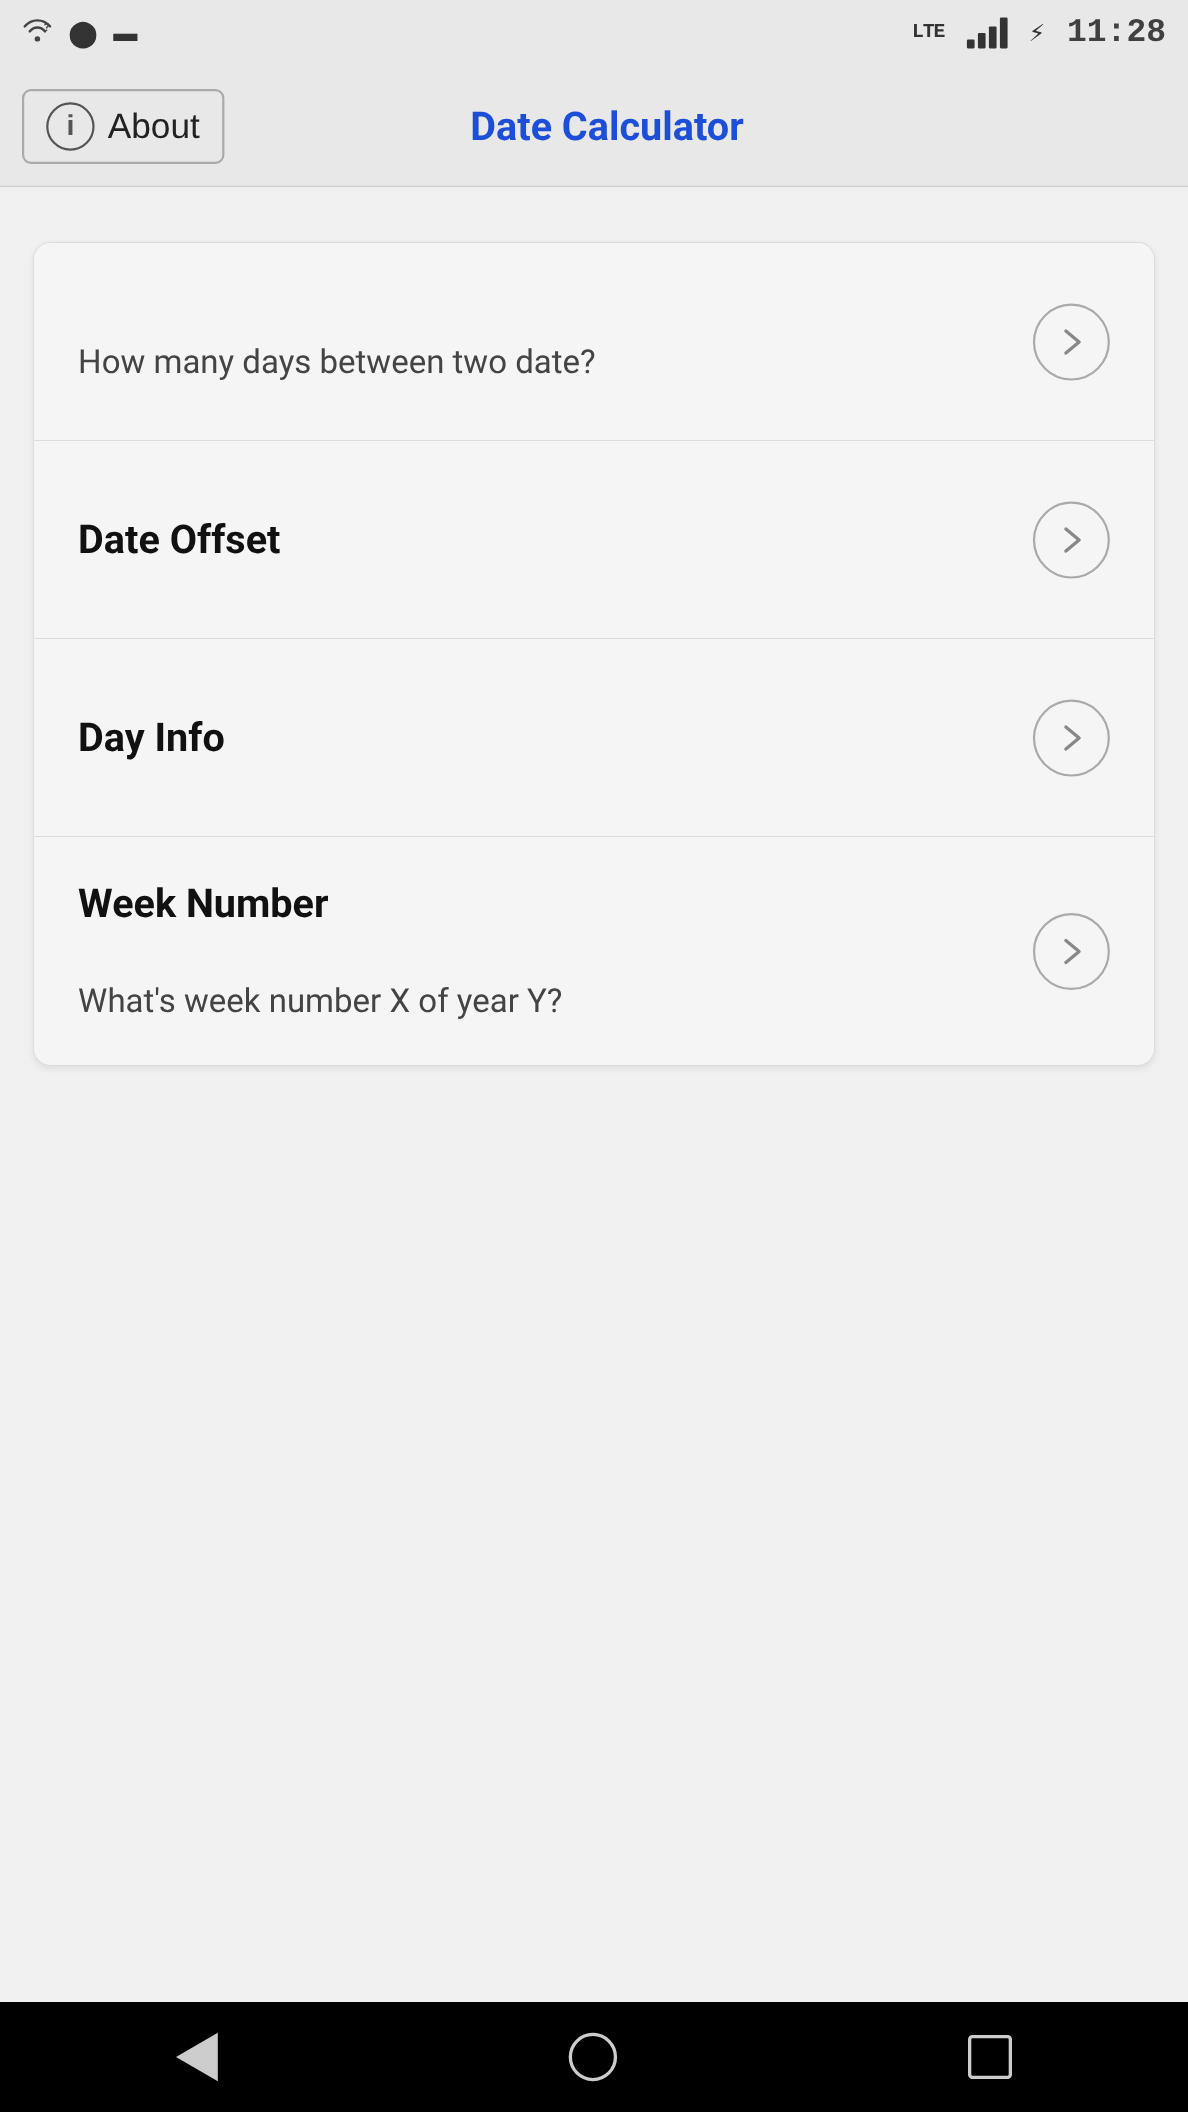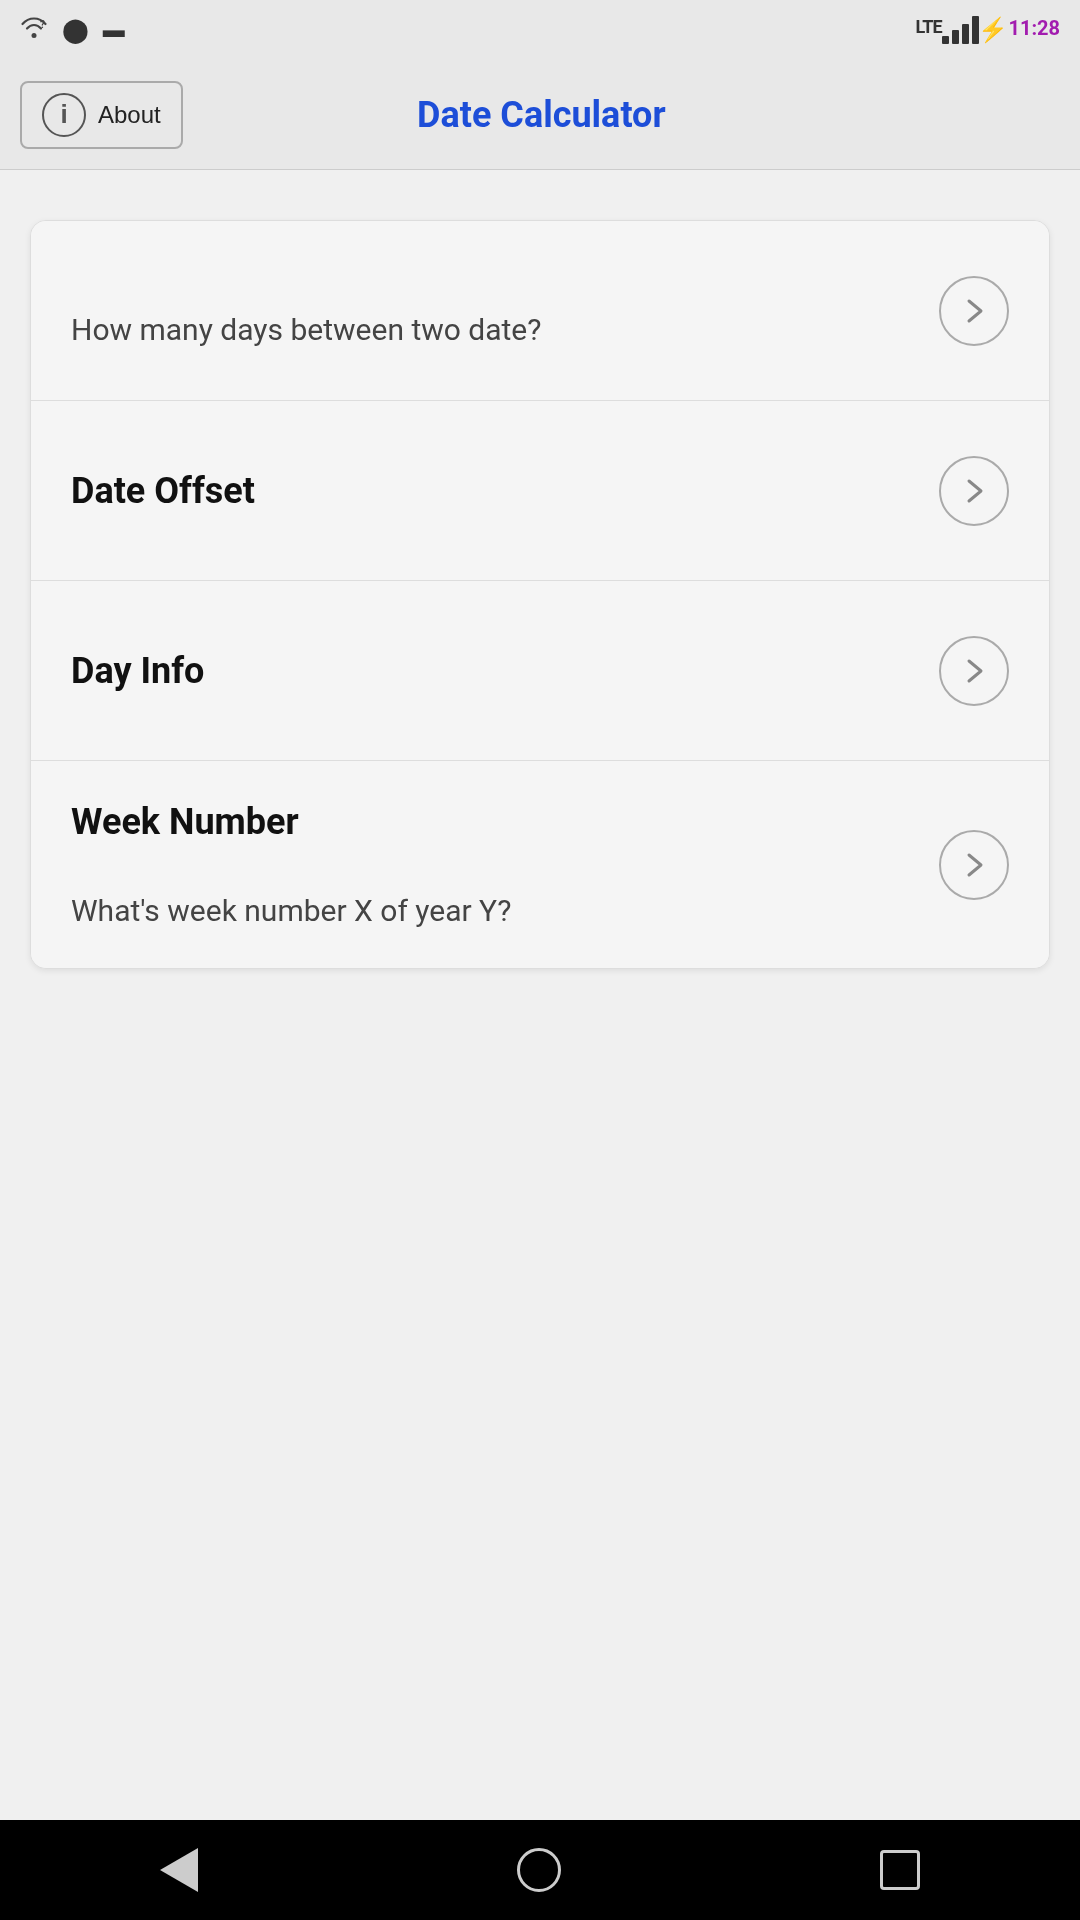--- a/index.html
+++ b/index.html
@@ -30,33 +30,34 @@
     }
 
     .status-bar-left {
       display: flex;
       align-items: center;
       gap: 14px;
     }
 
     .status-bar-right {
       display: flex;
-      align-items: flex-start;
-      gap: 0;
+      align-items: center;
+      gap: 20px;
+      font-family: Liberation Mono, monospace;
     }
 
     .status-icon {
       font-size: 24px;
       color: #333;
     }
 
     .status-time {
-      font-size: 20px;
-      font-weight: bold;
-      color: #a21caf;
+      font-size: 30px;
+      font-weight: bold;
+      color: #404040;
     }
 
     
     .app-bar {
       width: 100%;
       height: 110px;
       background: #e8e8e8;
       display: flex;
       align-items: center;
       padding: 0 20px;
@@ -81,21 +82,21 @@
       border: 2px solid #555;
       display: flex;
       align-items: center;
       justify-content: center;
       font-size: 26px;
       font-weight: bold;
       color: #555;
     }
 
     .about-label {
-      font-size: 24px;
+      font-size: 32px;
       color: #222;
       font-weight: 400;
     }
 
     .app-title {
       flex: 1;
       text-align: center;
       font-size: 36px;
       font-weight: bold;
       color: #1d4ed8;

